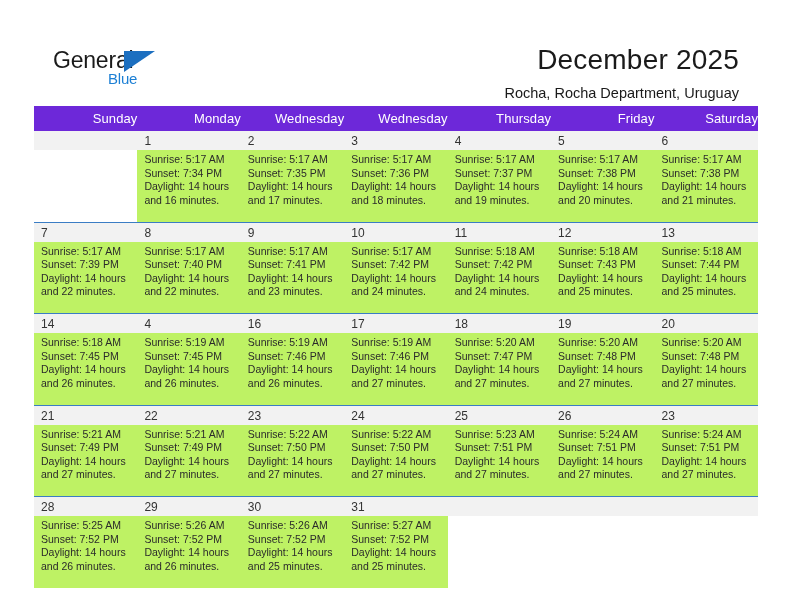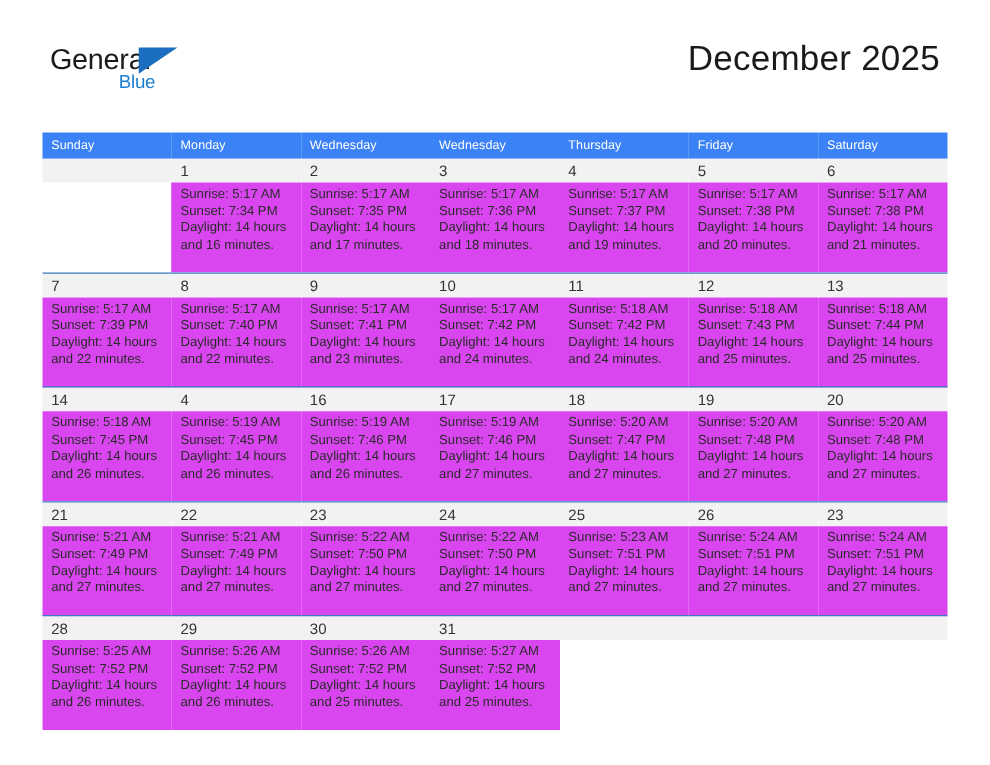--- a/index.html
+++ b/index.html
@@ -10,21 +10,21 @@
     background: #ffffff;
     font-family: "Liberation Sans", sans-serif;
     color: #000000;
     overflow: hidden;
   }
 
   .page {
     position: relative;
     width: 792px;
     height: 520px;
-    padding: 4px;
+    padding: 17px;
   }
 
   
   .header {
     position: relative;
     height: 78px;
     padding: 22px 36px 0 36px;
   }
 
   .logo {
@@ -83,45 +83,45 @@
   .calendar {
     position: absolute;
     left: 34px;
     top: 106px;
     width: 724px;
     border-collapse: collapse;
     table-layout: fixed;
   }
 
   .calendar th {
-    background: #3b82f6;
+    background: #6d28d9;
     color: #ffffff;
-    font-size: 10px;
+    font-size: 13px;
     font-weight: normal;
-    text-align: left;
+    text-align: right;
     padding: 5px 0 5px 7px;
     height: 19px;
     letter-spacing: 0.1px;
   }
 
   .daynum-cell {
     background: #f2f2f2;
     font-size: 12px;
     color: #333333;
     padding: 3px 0 2px 7px;
     height: 17px;
     vertical-align: top;
     border-top: 1px solid #3b7dc4;
   }
   tr.week-row-first .daynum-cell {
     border-top: none;
   }
 
   .info-cell {
-    background: #d946ef;
+    background: #bef264;
     font-size: 10.5px;
     color: #2b2b2b;
     padding: 3px 8px 10px 7px;
     height: 72px;
     vertical-align: top;
     line-height: 13.6px;
   }
 
   .info-line { white-space: nowrap; }
 
@@ -138,20 +138,21 @@
     <div class="logo">
       <div class="logo-row1">
         <span>General</span>
         <span class="logo-tri"></span>
       </div>
       <div class="logo-row2">Blue</div>
     </div>
 
     <div class="title-block">
       <div class="cal-title">December 2025</div>
+      <div class="cal-subtitle">Rocha, Rocha Department, Uruguay</div>
     </div>
 
   </div>
 
   <table class="calendar">
     <thead>
       <tr>
         <th>Sunday</th>
         <th>Monday</th>
         <th>Wednesday</th>

